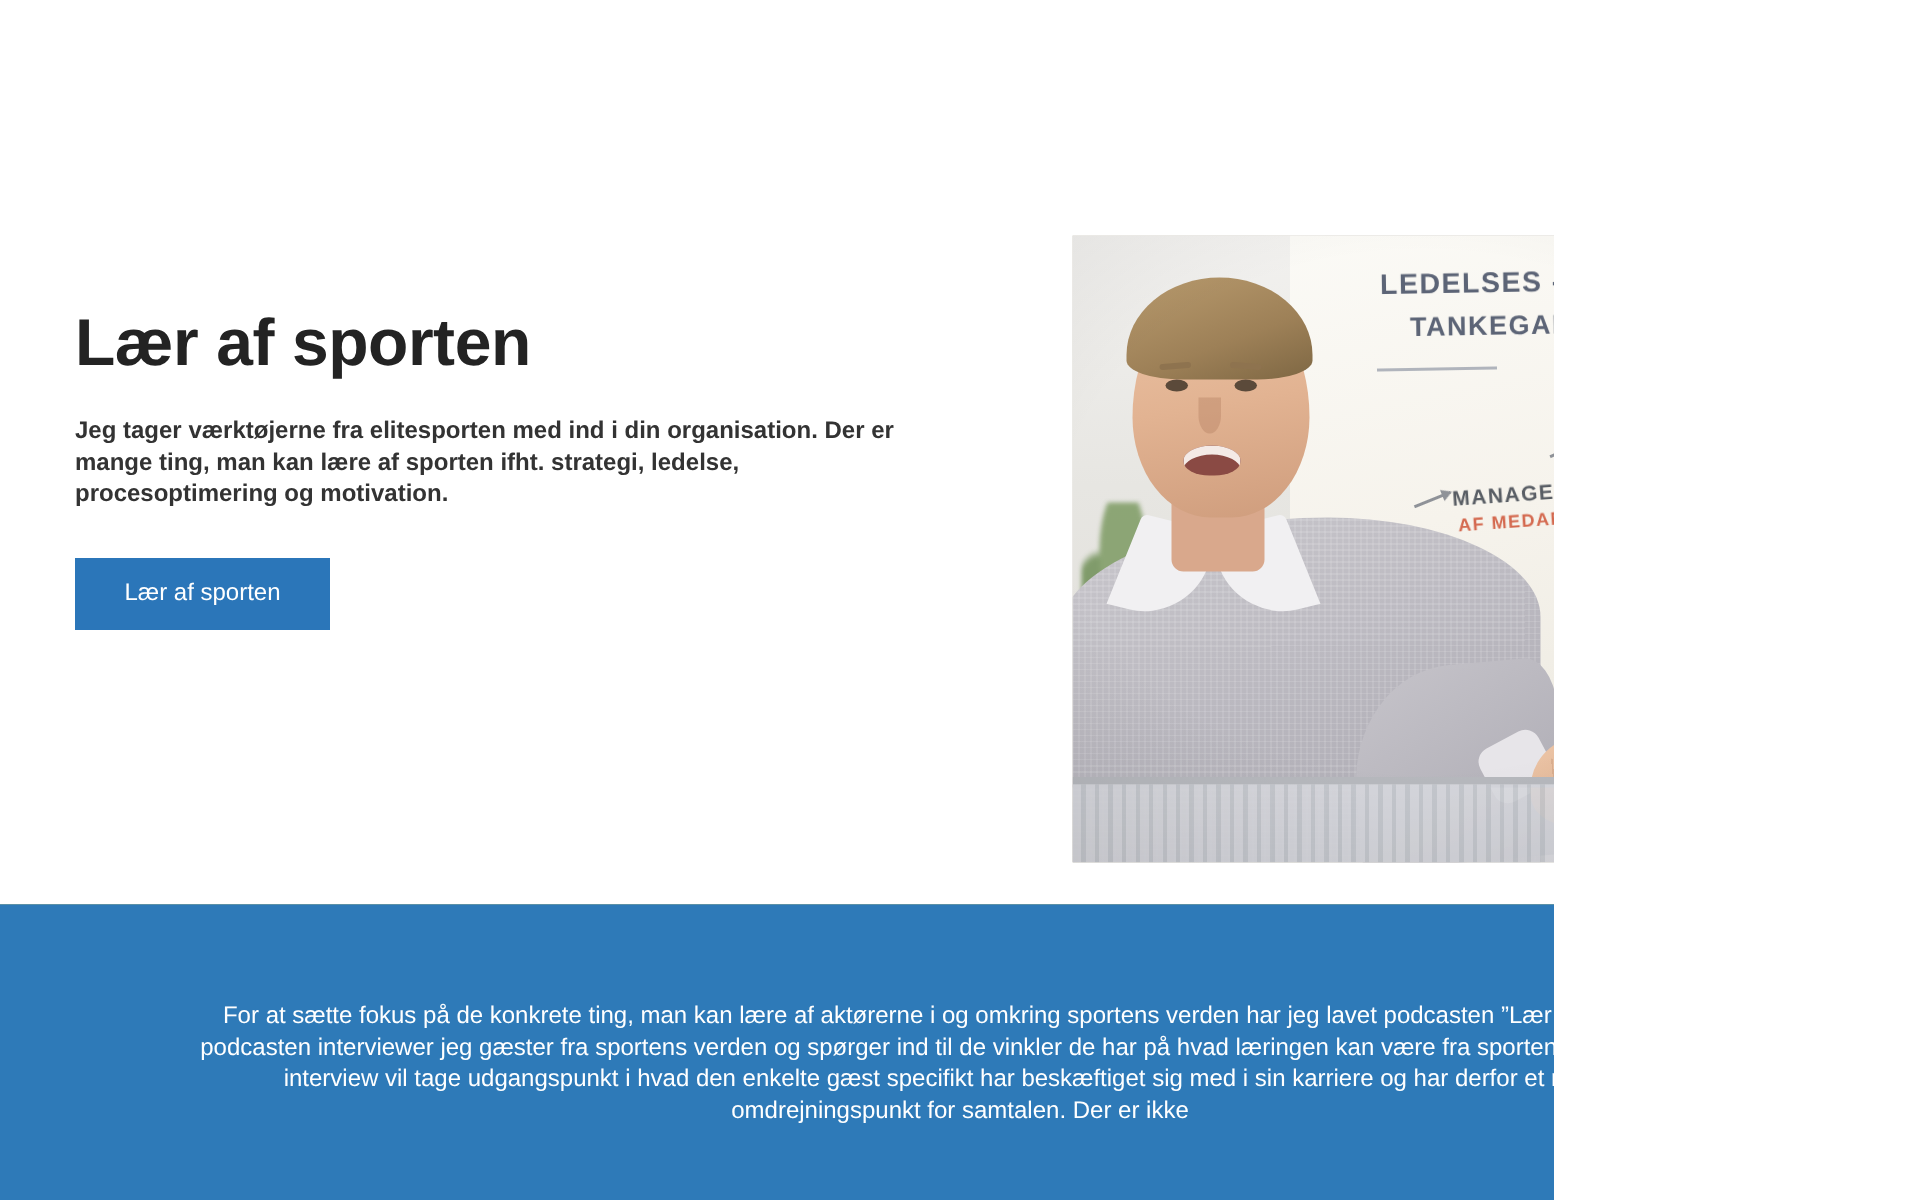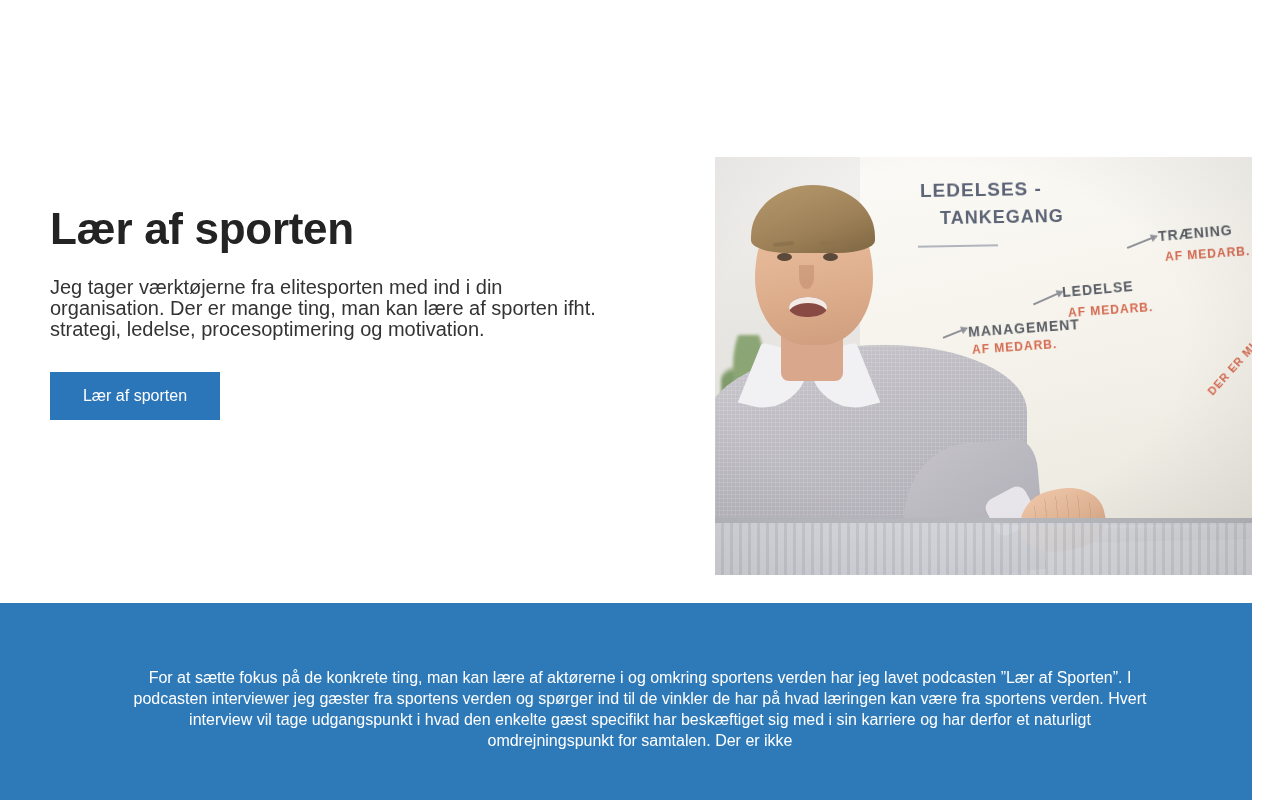--- a/index.html
+++ b/index.html
@@ -8,21 +8,21 @@
     padding: 0;
     width: 1280px;
     height: 800px;
     overflow: hidden;
     background: #ffffff;
     font-family: "Liberation Sans", sans-serif;
   }
 
   .page {
     position: relative;
-    width: 1252px;
+    width: 1036px;
     height: 800px;
     overflow: hidden;
     background: #14532d;
   }
 
   
   .hero {
     position: relative;
     width: 1280px;
     height: 603px;
@@ -43,23 +43,23 @@
     font-size: 44px;
     line-height: 52px;
     font-weight: 700;
     letter-spacing: -0.3px;
     color: #232323;
   }
 
   .hero-para {
     margin: 0 12px 20px 0;
     font-family: "Liberation Sans", sans-serif;
-    font-size: 20px;
+    font-size: 16px;
     line-height: 21px;
-    font-weight: 400;
+    font-weight: 700;
     color: #333333;
   }
 
   .hero-para:last-of-type {
     margin-bottom: 28px;
   }
 
   .cta-button {
     display: inline-block;
     box-sizing: border-box;

